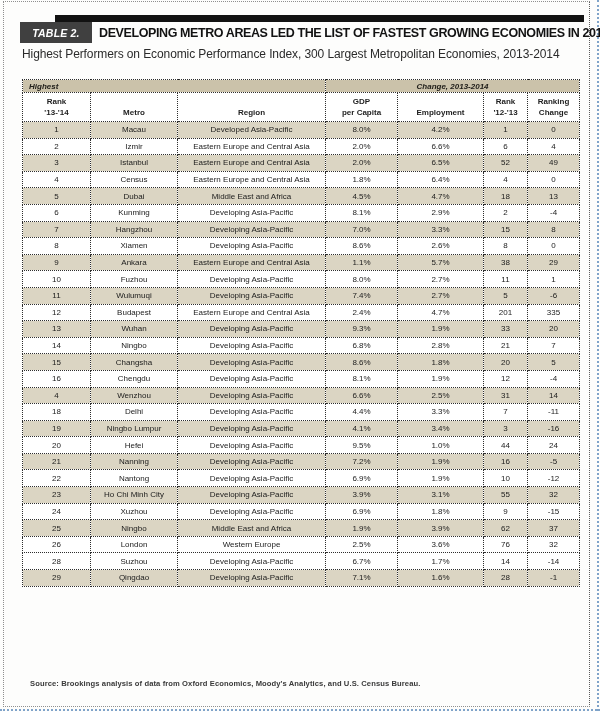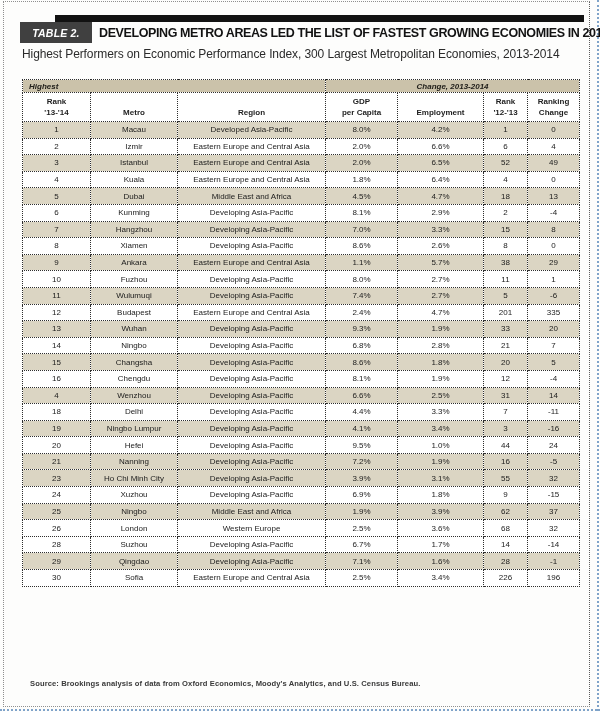--- a/index.html
+++ b/index.html
@@ -133,21 +133,21 @@
         <td>3</td>
         <td>Istanbul</td>
         <td>Eastern Europe and Central Asia</td>
         <td>2.0%</td>
         <td>6.5%</td>
         <td>52</td>
         <td>49</td>
       </tr>
       <tr class="data">
         <td>4</td>
-        <td>Kuala</td>
+        <td>Census</td>
         <td>Eastern Europe and Central Asia</td>
         <td>1.8%</td>
         <td>6.4%</td>
         <td>4</td>
         <td>0</td>
       </tr>
       <tr class="data shaded">
         <td>5</td>
         <td>Dubai</td>
         <td>Middle East and Africa</td>
@@ -293,20 +293,29 @@
       </tr>
       <tr class="data shaded">
         <td>21</td>
         <td>Nanning</td>
         <td>Developing Asia-Pacific</td>
         <td>7.2%</td>
         <td>1.9%</td>
         <td>16</td>
         <td>-5</td>
       </tr>
+      <tr class="data">
+        <td>22</td>
+        <td>Nantong</td>
+        <td>Developing Asia-Pacific</td>
+        <td>6.9%</td>
+        <td>1.9%</td>
+        <td>10</td>
+        <td>-12</td>
+      </tr>
       <tr class="data shaded">
         <td>23</td>
         <td>Ho Chi Minh City</td>
         <td>Developing Asia-Pacific</td>
         <td>3.9%</td>
         <td>3.1%</td>
         <td>55</td>
         <td>32</td>
       </tr>
       <tr class="data">
@@ -326,46 +335,37 @@
         <td>3.9%</td>
         <td>62</td>
         <td>37</td>
       </tr>
       <tr class="data">
         <td>26</td>
         <td>London</td>
         <td>Western Europe</td>
         <td>2.5%</td>
         <td>3.6%</td>
-        <td>68</td>
+        <td>76</td>
         <td>32</td>
       </tr>
       <tr class="data">
         <td>28</td>
         <td>Suzhou</td>
         <td>Developing Asia-Pacific</td>
         <td>6.7%</td>
         <td>1.7%</td>
         <td>14</td>
         <td>-14</td>
       </tr>
       <tr class="data shaded">
         <td>29</td>
         <td>Qingdao</td>
         <td>Developing Asia-Pacific</td>
         <td>7.1%</td>
         <td>1.6%</td>
         <td>28</td>
         <td>-1</td>
       </tr>
-      <tr class="data">
-        <td>30</td>
-        <td>Sofia</td>
-        <td>Eastern Europe and Central Asia</td>
-        <td>2.5%</td>
-        <td>3.4%</td>
-        <td>226</td>
-        <td>196</td>
-      </tr>
     </tbody>
 </table>
 
 <div class="source-line">Source: Brookings analysis of data from Oxford Economics, Moody's Analytics, and U.S. Census Bureau.</div>
 
 </body></html>

